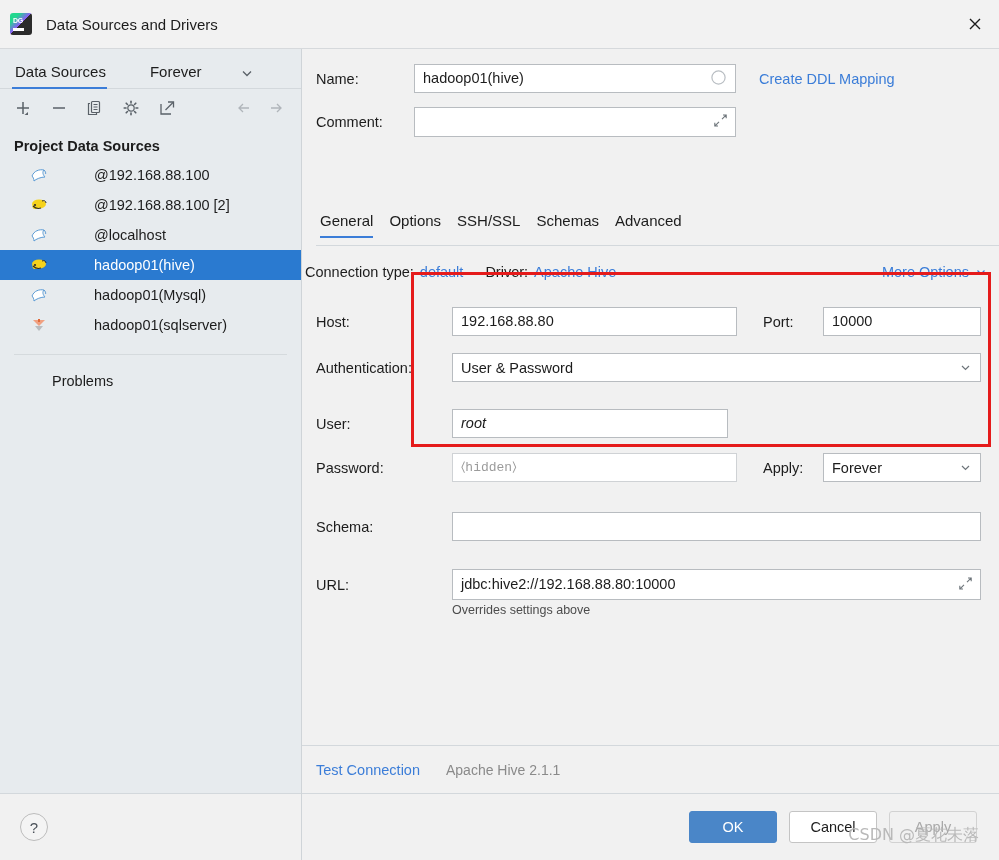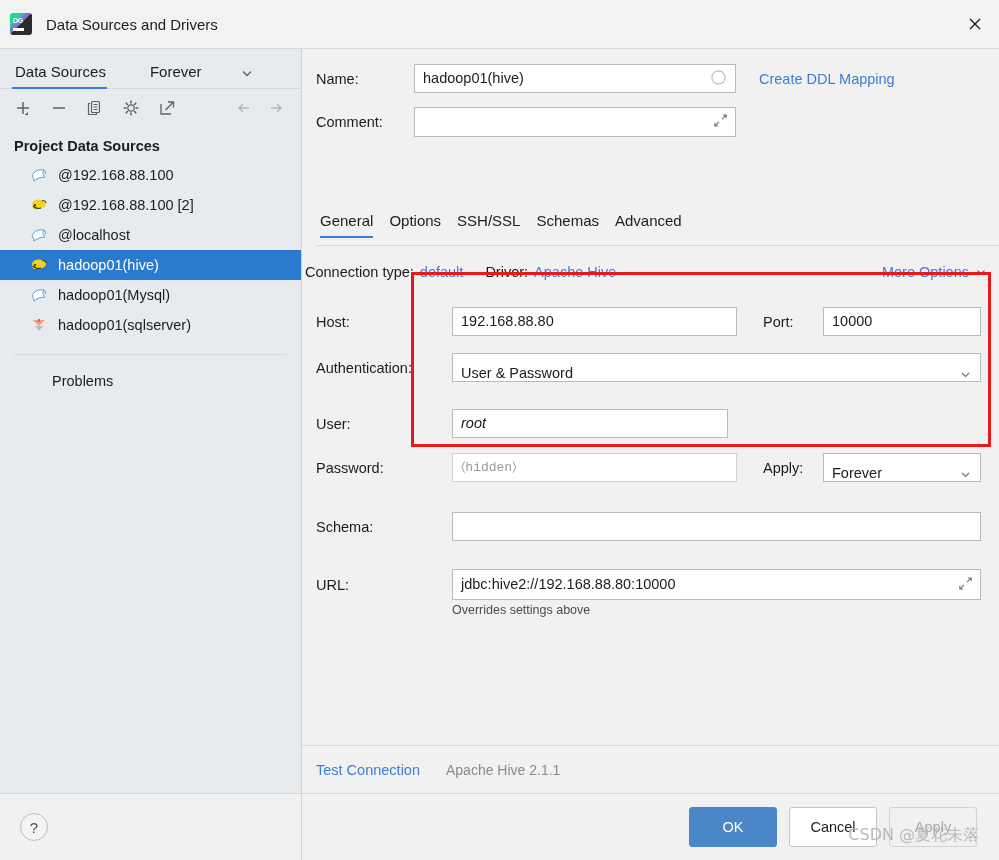--- a/index.html
+++ b/index.html
@@ -162,20 +162,21 @@
   }
   .ds-list { display: flex; flex-direction: column; }
   .ds-item {
     height: 30px;
     display: flex;
     align-items: center;
     padding-left: 28px;
     cursor: pointer;
     font-size: 14.5px;
     color: #1c1c1c;
+    gap: 36px;
   }
   .ds-item.selected {
     background: #2a7ad0;
     color: #ffffff;
   }
   .ds-icon {
     width: 22px;
     height: 18px;
     margin-right: 8px;
     flex: 0 0 auto;
@@ -257,21 +258,21 @@
   .inp .val { line-height: 1; }
   .inp .ph { color: #9b9b9b; font-family: "Liberation Mono", monospace; font-size: 13px;}
   .combo {
     box-sizing: border-box;
     background: #ffffff;
     border: 1px solid #b8bcc0;
     height: 29px;
     font-size: 14.5px;
     padding: 0 8px;
     display: flex;
-    align-items: flex-end;
+    align-items: center;
     justify-content: space-between;
     cursor: pointer;
   }
   .expand-ico {
     position: absolute;
     right: 7px;
     top: 50%;
     transform: translateY(-50%);
     cursor: pointer;
   }
@@ -350,21 +351,21 @@
     display: flex;
     align-items: center;
     justify-content: flex-end;
     padding-right: 22px;
     gap: 12px;
     background: #f1f1f1;
   }
   .btn {
     box-sizing: border-box;
     min-width: 88px;
-    height: 40px;
+    height: 32px;
     border-radius: 3px;
     font-size: 14.5px;
     display: flex;
     align-items: center;
     justify-content: center;
     cursor: pointer;
     border: 1px solid #c4c4c4;
     background: #ffffff;
     color: #1c1c1c;
   }

